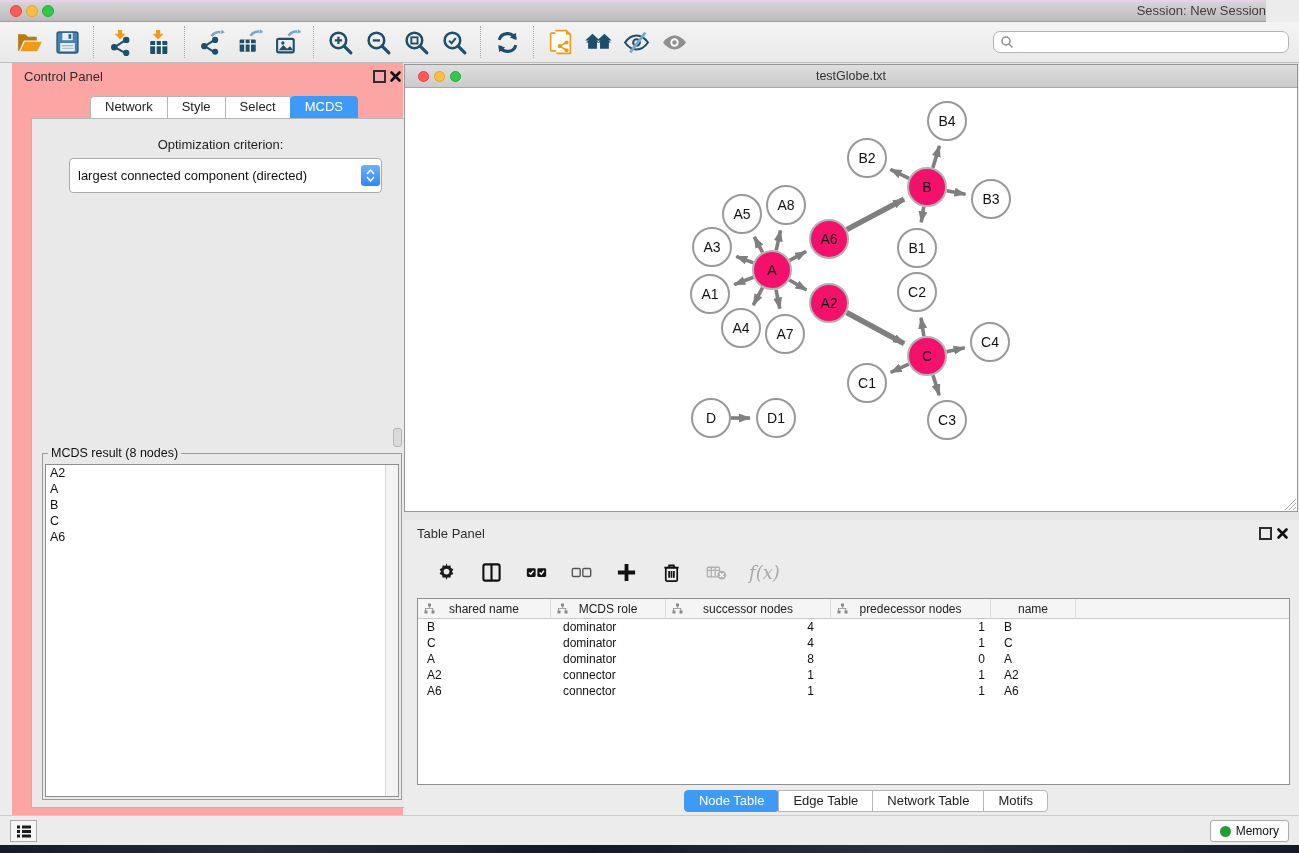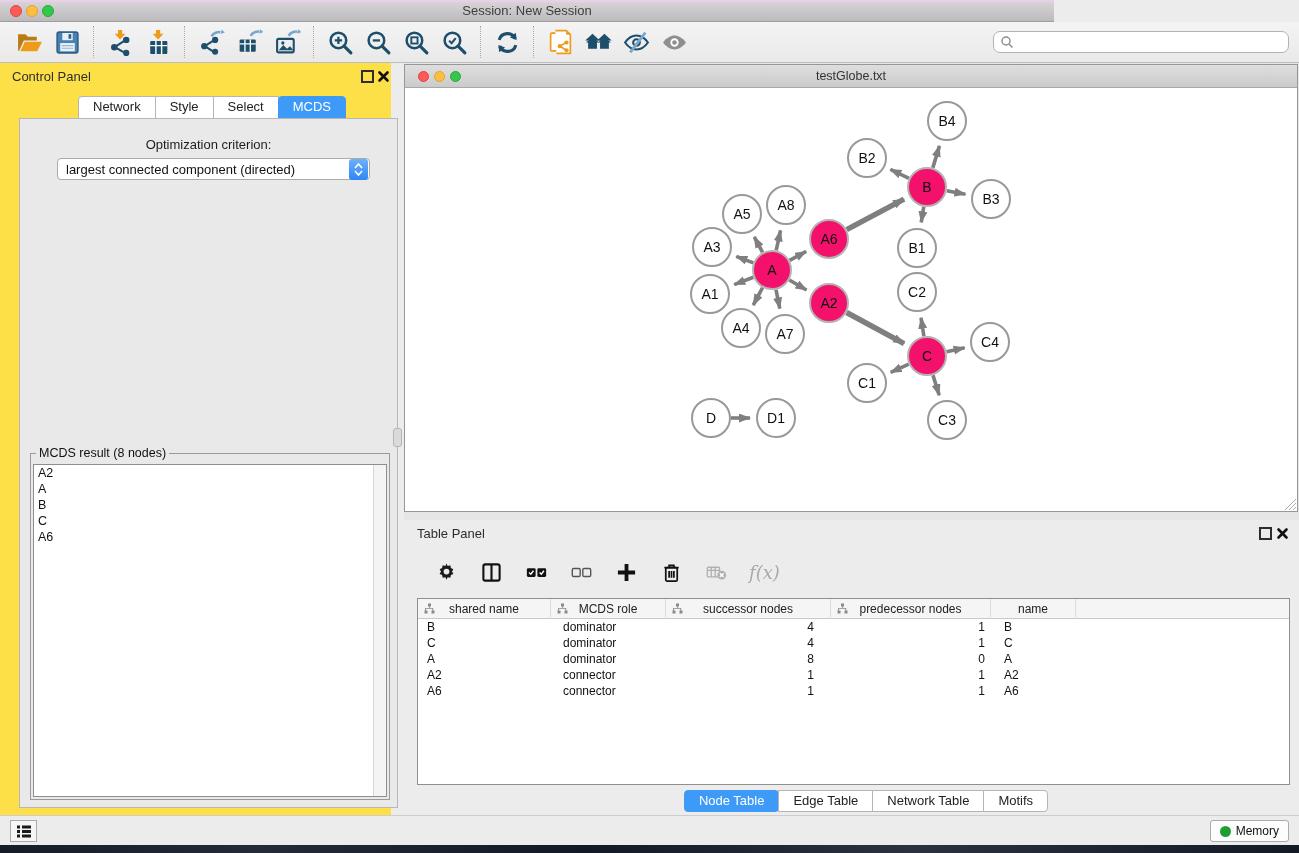--- a/index.html
+++ b/index.html
@@ -1,58 +1,58 @@
 <!DOCTYPE html>
 <html><head>
 <meta charset="utf-8">
 <style>
   * { box-sizing: border-box; margin: 0; padding: 0; }
   html,body { width:1299px; height:853px; overflow:hidden; }
   body { font-family:"Liberation Sans", sans-serif; font-size:13px; color:#222; background:#ececec; position:relative; }
   #app { position:absolute; inset:0; width:1299px; height:853px; background:#ececec; }
 
   
-  .titlebar { position:absolute; left:0; top:0; width:1054px; height:22px;
+  .titlebar { position:absolute; left:0; top:0; width:1266px; height:22px;
     background:linear-gradient(#e9cfe7 0%, #e9cfe7 9%, #d6d4d6 10%, #bcbabc 100%);
-    border-bottom:1px solid #9f9d9f; text-align:center; }
+    border-bottom:1px solid #9f9d9f; text-align:right; }
   .titlebar-title { line-height:22px; font-size:13px; color:#3e3e3e; }
   .tl { position:absolute; top:5px; width:12px; height:12px; border-radius:50%; }
   .tl.red { background:#fc5b57; border:1px solid #e2423e; }
   .tl.yellow { background:#fdbe41; border:1px solid #e0a32e; }
   .tl.green { background:#34c84a; border:1px solid #25a938; }
 
   
   .toolbar { position:absolute; left:0; top:22px; width:1299px; height:41px;
     background:linear-gradient(#f4f4f4,#e9e9e9); border-bottom:1px solid #bdbdbd;
     display:flex; align-items:center; padding-left:10px; }
   .tb-btn { width:38px; height:36px; display:flex; align-items:center; justify-content:center; flex:0 0 auto; }
   .tb-btn svg { width:27px; height:27px; }
   .tb-sep { width:1px; height:32px; border-left:1px dotted #a9a9a9; margin:0 7px; flex:0 0 auto; }
   .searchbox { margin-left:auto; margin-right:10px; width:296px; height:22px; background:#fff;
     border:1px solid #b3b3b3; border-radius:7px; display:flex; align-items:center; padding-left:6px; }
   .searchbox input { border:none; outline:none; flex:1; height:18px; font-size:12px; background:transparent; }
 
   
-  .control-panel { position:absolute; left:0; top:63px; width:391px; height:752px; background:#fde047; }
+  .control-panel { position:absolute; left:12px; top:63px; width:391px; height:752px; background:#fca5a5; }
   .cp-header { position:absolute; left:0; top:0; width:100%; height:26px; }
   .cp-title { position:absolute; left:12px; top:6px; font-size:13px; color:#2d2d2d; }
   .mini-ic { position:absolute; top:7px; width:13px; height:13px; cursor:default; }
   .mini-float { border:2px solid #2d2d2d; }
   .mini-close svg { width:13px; height:13px; }
 
   .cp-tabs { position:absolute; left:78px; top:33px; display:flex; }
   .cp-tab { height:28px; padding:0 14px; background:#fff; border:1px solid #b5b5b5; margin-left:-1px;
     font-size:13px; line-height:20px; color:#222; }
   .cp-tab:first-child { border-radius:4px 0 0 4px; margin-left:0; }
   .cp-tab.active { background:#3e9af7; color:#fff; border-color:#3e9af7; border-radius:4px; }
 
   .cp-content { position:absolute; left:6px; top:55px; width:379px; height:690px;
     background:#e9e9e9; border:1px solid #b7b7b7;margin-left:13px; }
   .opt-label { position:absolute; left:0; top:18px; width:100%; text-align:center; font-size:13px; color:#1d1d1d; }
-  .dropdown { position:absolute; left:37px; top:39px; width:313px; height:22px; background:#fff;
+  .dropdown { position:absolute; left:37px; top:39px; width:313px; height:35px; background:#fff;
     border:1px solid #ababab; border-radius:4px; display:flex; align-items:center; }
   .dropdown-text { flex:1; padding-left:8px; font-size:13px; color:#111; white-space:nowrap; overflow:hidden; }
   .dropdown-stepper { width:19px; height:21px; border-radius:3px;
     background:linear-gradient(#6db1fb,#2f86f6); margin-right:1px;
     display:flex; flex-direction:column; align-items:center; justify-content:center; gap:1px; }
   .cp-buttons { position:absolute; left:0; top:72px; width:100%; display:flex; justify-content:center; gap:15px; }
   .btn { background:#fff; border:1px solid #b5b5b5; border-radius:4px; height:22px; padding:0 15px;
     font-size:13px; color:#1a1a1a; line-height:20px; }
 
   .fieldset { position:absolute; left:10px; top:334px; width:360px; height:347px; border:1px solid #9b9b9b; }

